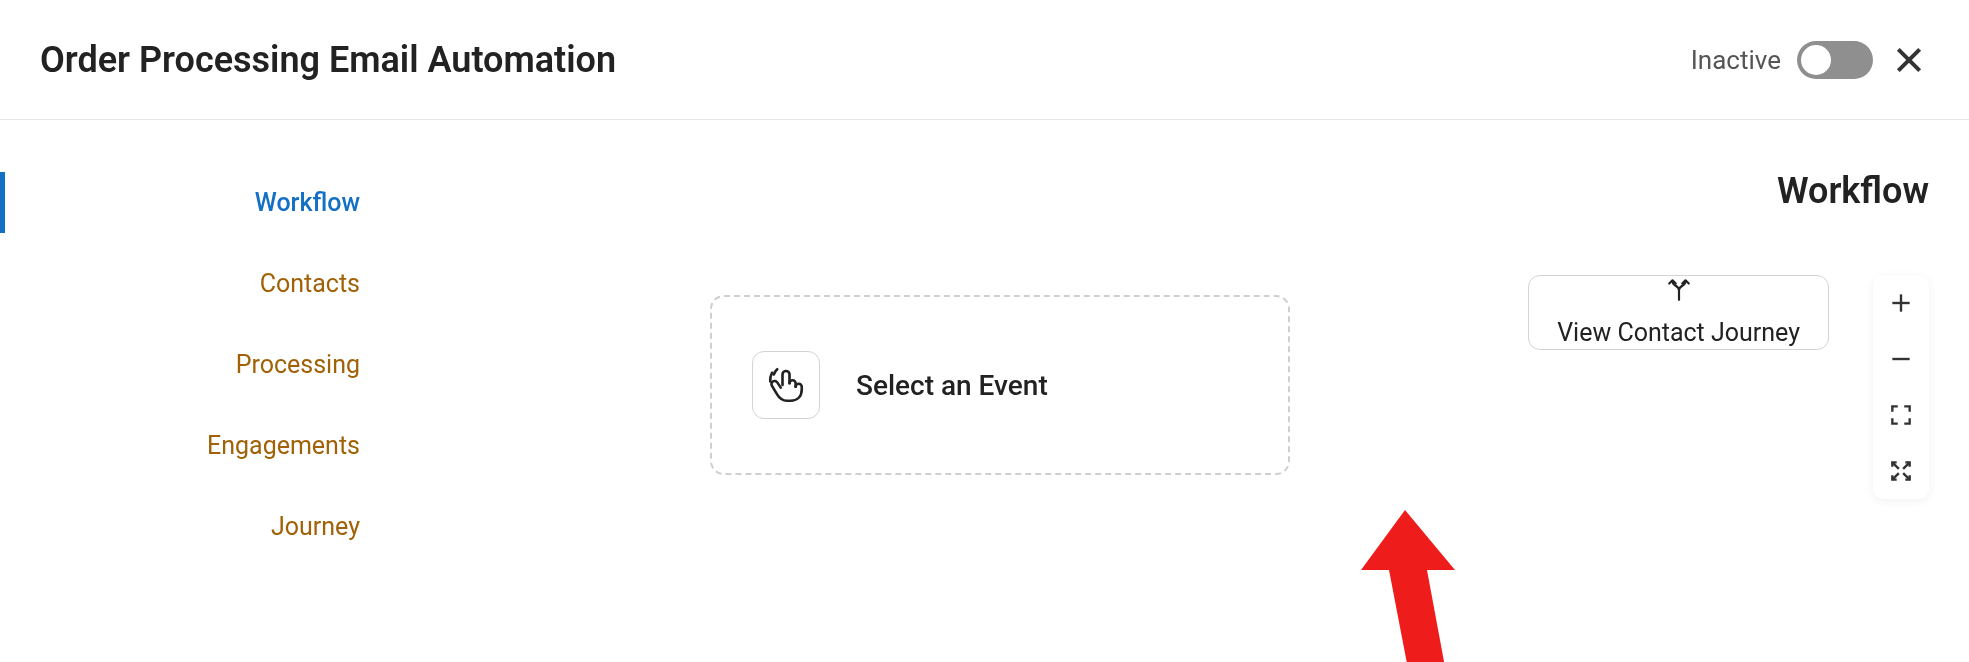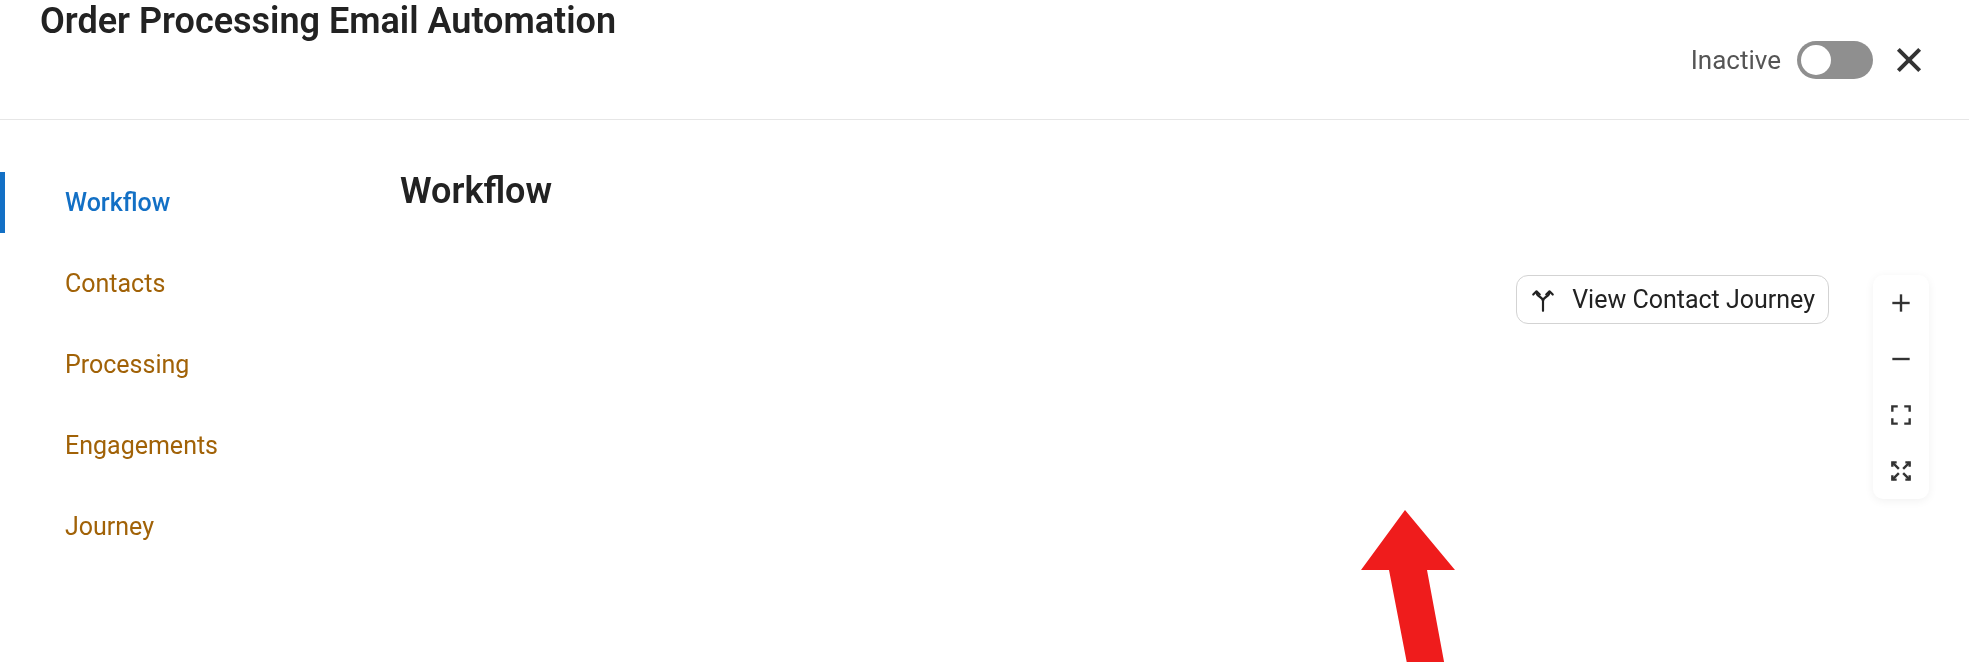--- a/index.html
+++ b/index.html
@@ -10,20 +10,21 @@
     color: #222222;
     width: 1969px;
     height: 662px;
     position: relative;
     overflow: hidden;
   }
 
   
   .header {
     display: flex;
+    align-items: center;
     justify-content: space-between;
     padding: 0 40px;
     height: 120px;
     border-bottom: 1px solid #e6e6e6;
   }
   .header-title {
     font-size: 36px;
     font-weight: 600;
     color: #222;
   }
@@ -60,20 +61,21 @@
     align-items: center;
     justify-content: center;
     cursor: pointer;
   }
   .close-btn svg { width: 32px; height: 32px; stroke: #333; stroke-width: 3; }
 
   
   .body {
     display: flex;
     height: calc(100% - 120px);
+    text-align: right;
   }
 
   
   .sidebar {
     width: 360px;
     padding-top: 52px;
   }
   .sidebar-item {
     padding: 16px 0 16px 60px;
     font-size: 25px;
@@ -131,31 +133,32 @@
     font-size: 28px;
     font-weight: 500;
     color: #222;
   }
 
   
   .journey-btn {
     position: absolute;
     top: 155px;
     right: 140px;
-    height: 49px;
-    padding: 0 13px;
+    height: 75px;
+    padding: 0 28px;
     border: 1.5px solid #d3d3d3;
     border-radius: 12px;
     background: #fff;
     display: flex;
     align-items: center;
     gap: 16px;
     font-size: 25px;
     color: #222;
     cursor: pointer;
+    flex-direction: column;
   }
   .journey-btn svg { width: 26px; height: 26px; }
 
   
   .zoom-controls {
     position: absolute;
     top: 155px;
     right: 40px;
     width: 56px;
     background: #fff;
@@ -219,20 +222,34 @@
       <span>Engagements</span>
     </div>
     <div class="sidebar-item">
       <span>Journey</span>
     </div>
   </div>
 
   <div class="main">
     <div class="main-title">Workflow</div>
 
+    <div class="event-card">
+      <div class="event-icon-box">
+        <svg viewBox="0 0 48 48">
+          <g fill="none" stroke="#222" stroke-width="3" stroke-linecap="round" stroke-linejoin="round">
+            <path d="M20 24 V12 a4 4 0 0 1 8 0 v10"></path>
+            <path d="M28 22 a3.5 3.5 0 0 1 7 0 v4"></path>
+            <path d="M35 26 a3.5 3.5 0 0 1 7 0 v3 c0 8 -5 13 -13 13 h-4 c-5 0 -8 -2 -11 -7 l-6 -10 a3.5 3.5 0 0 1 6 -4 l4 6"></path>
+            <path d="M10 12 a14 14 0 0 1 4 -6"></path>
+            <path d="M6 20 a18 18 0 0 1 2 -10"></path>
+          </g>
+        </svg>
+      </div>
+      <div class="event-label">Select an Event</div>
+    </div>
 
     <div class="journey-btn">
       <svg viewBox="0 0 24 24">
         <g fill="none" stroke="#222" stroke-width="2" stroke-linecap="round" stroke-linejoin="round">
           <path d="M12 22 V13"></path>
           <path d="M12 13 C12 9 6 9 6 5"></path>
           <path d="M12 13 C12 9 18 9 18 5"></path>
           <polyline points="3,7 6,4 9,7"></polyline>
           <polyline points="15,7 18,4 21,7"></polyline>
         </g>

